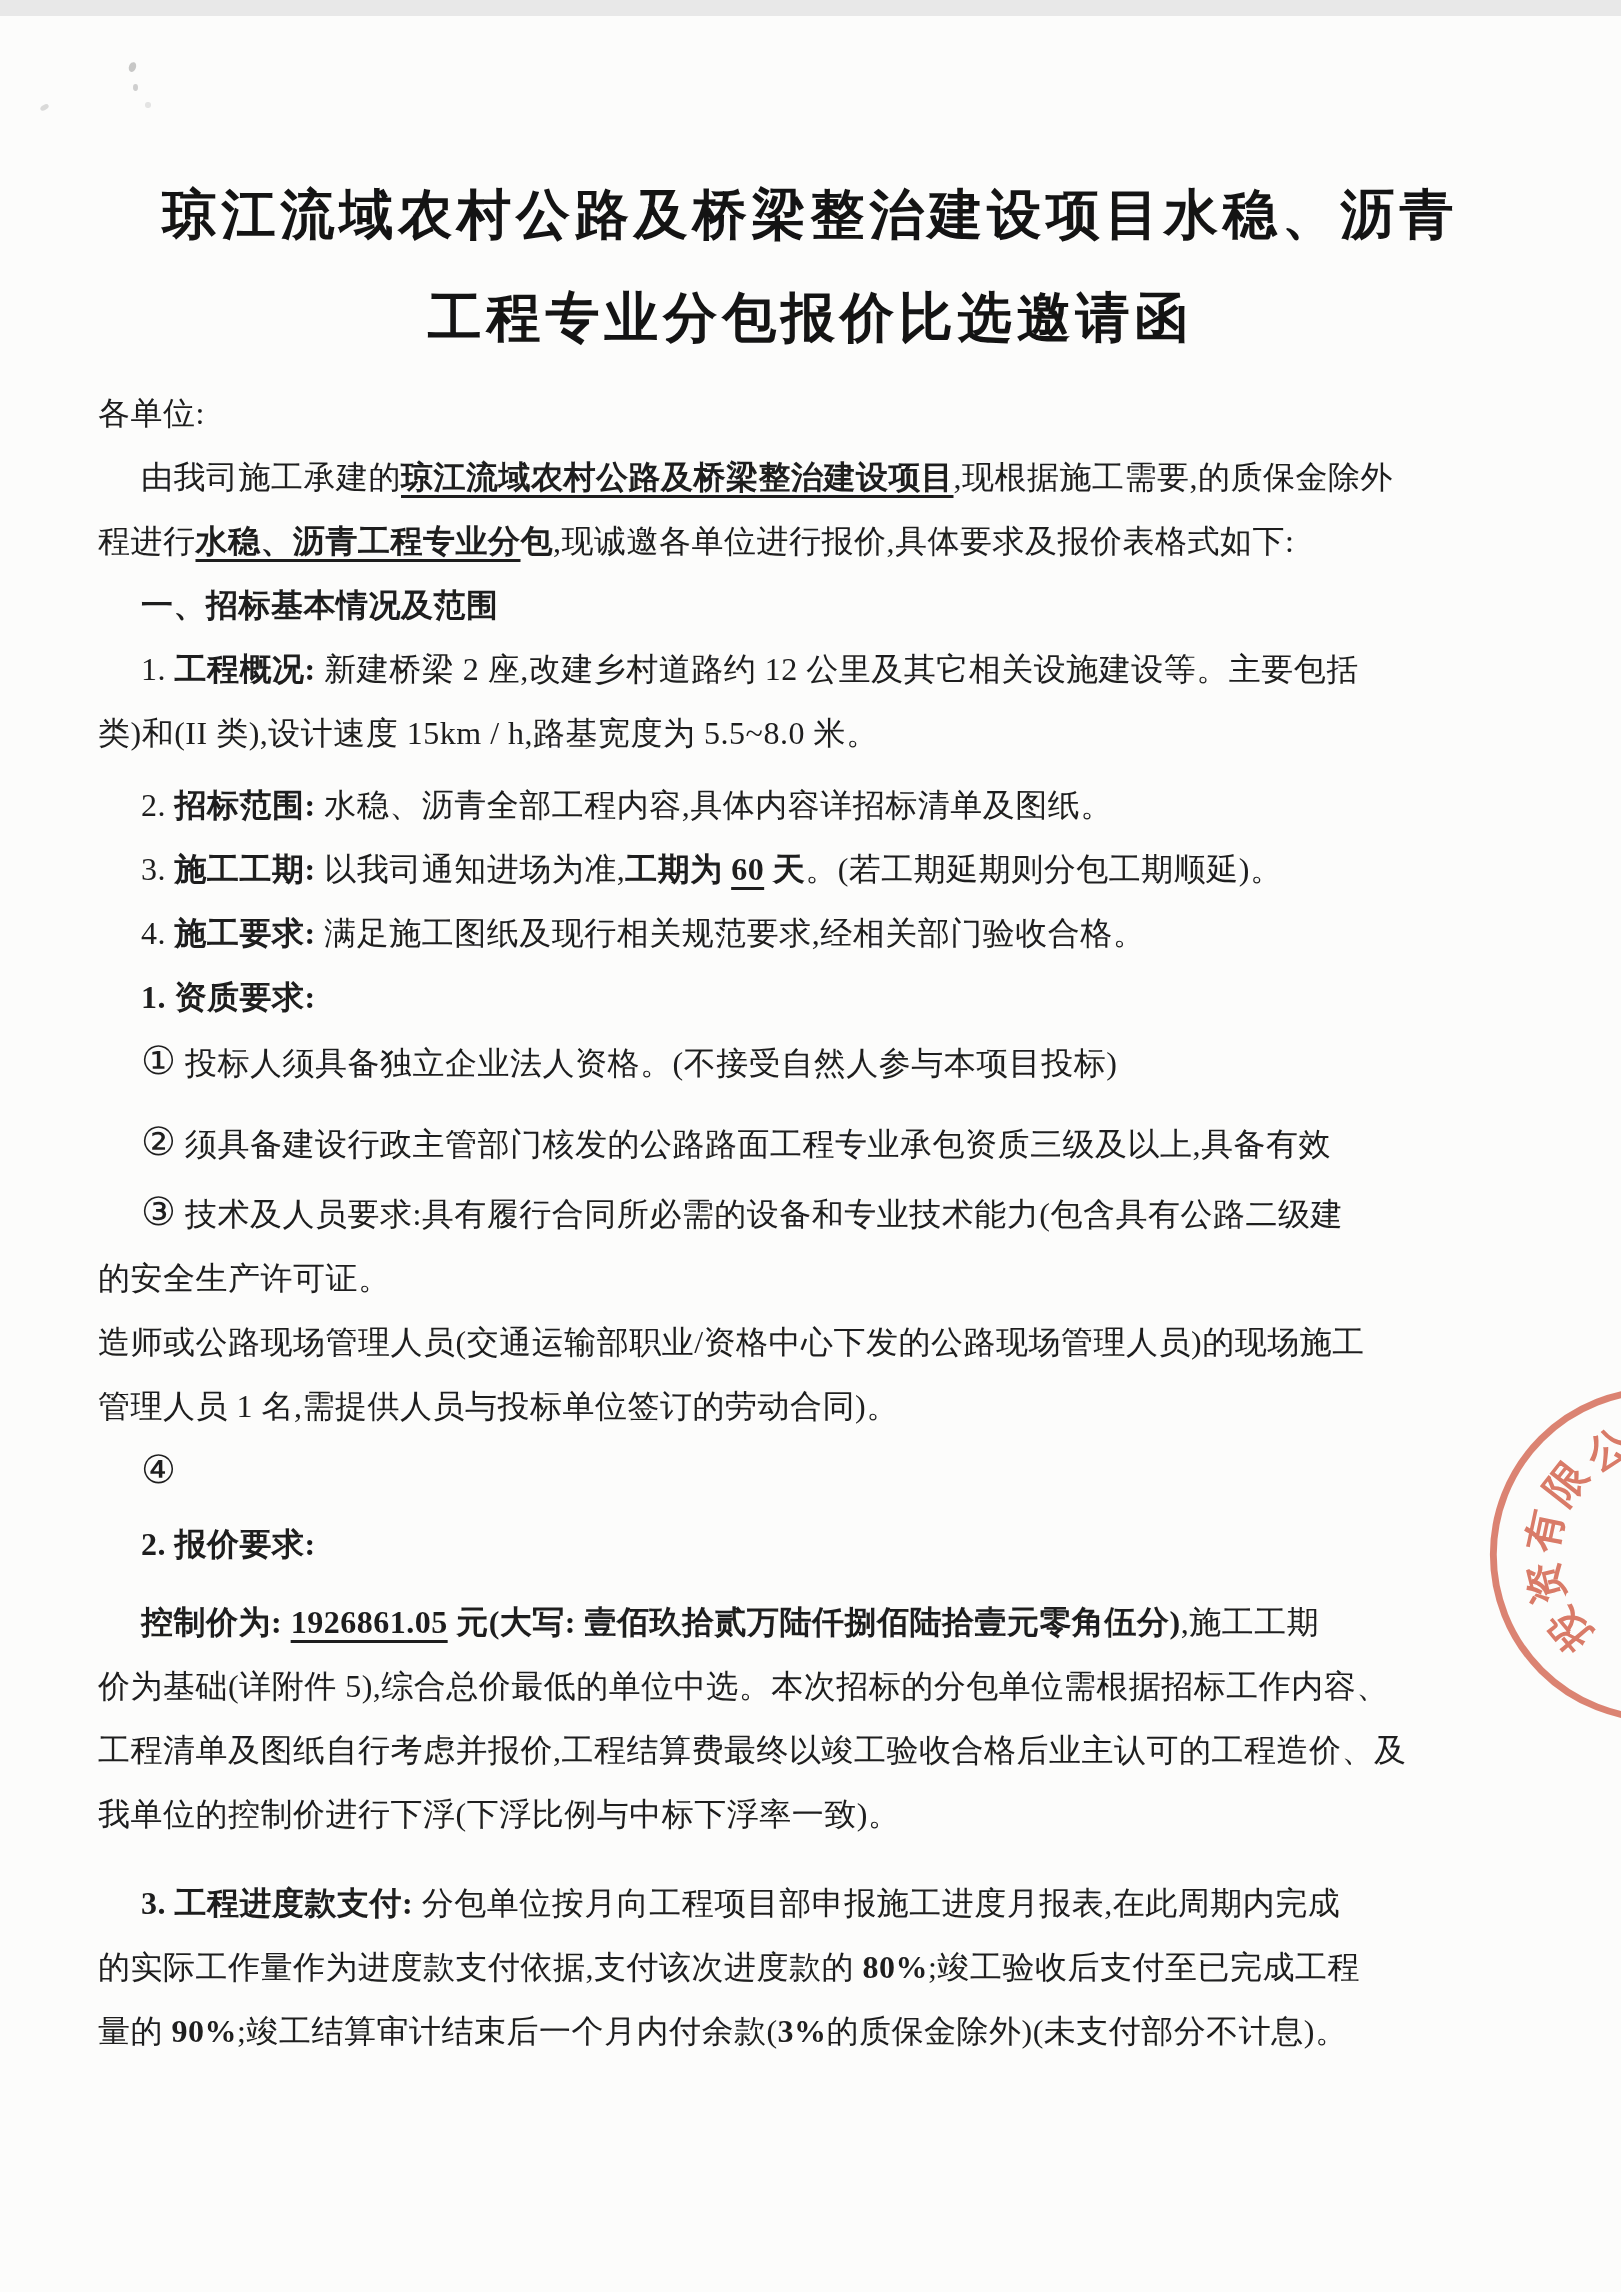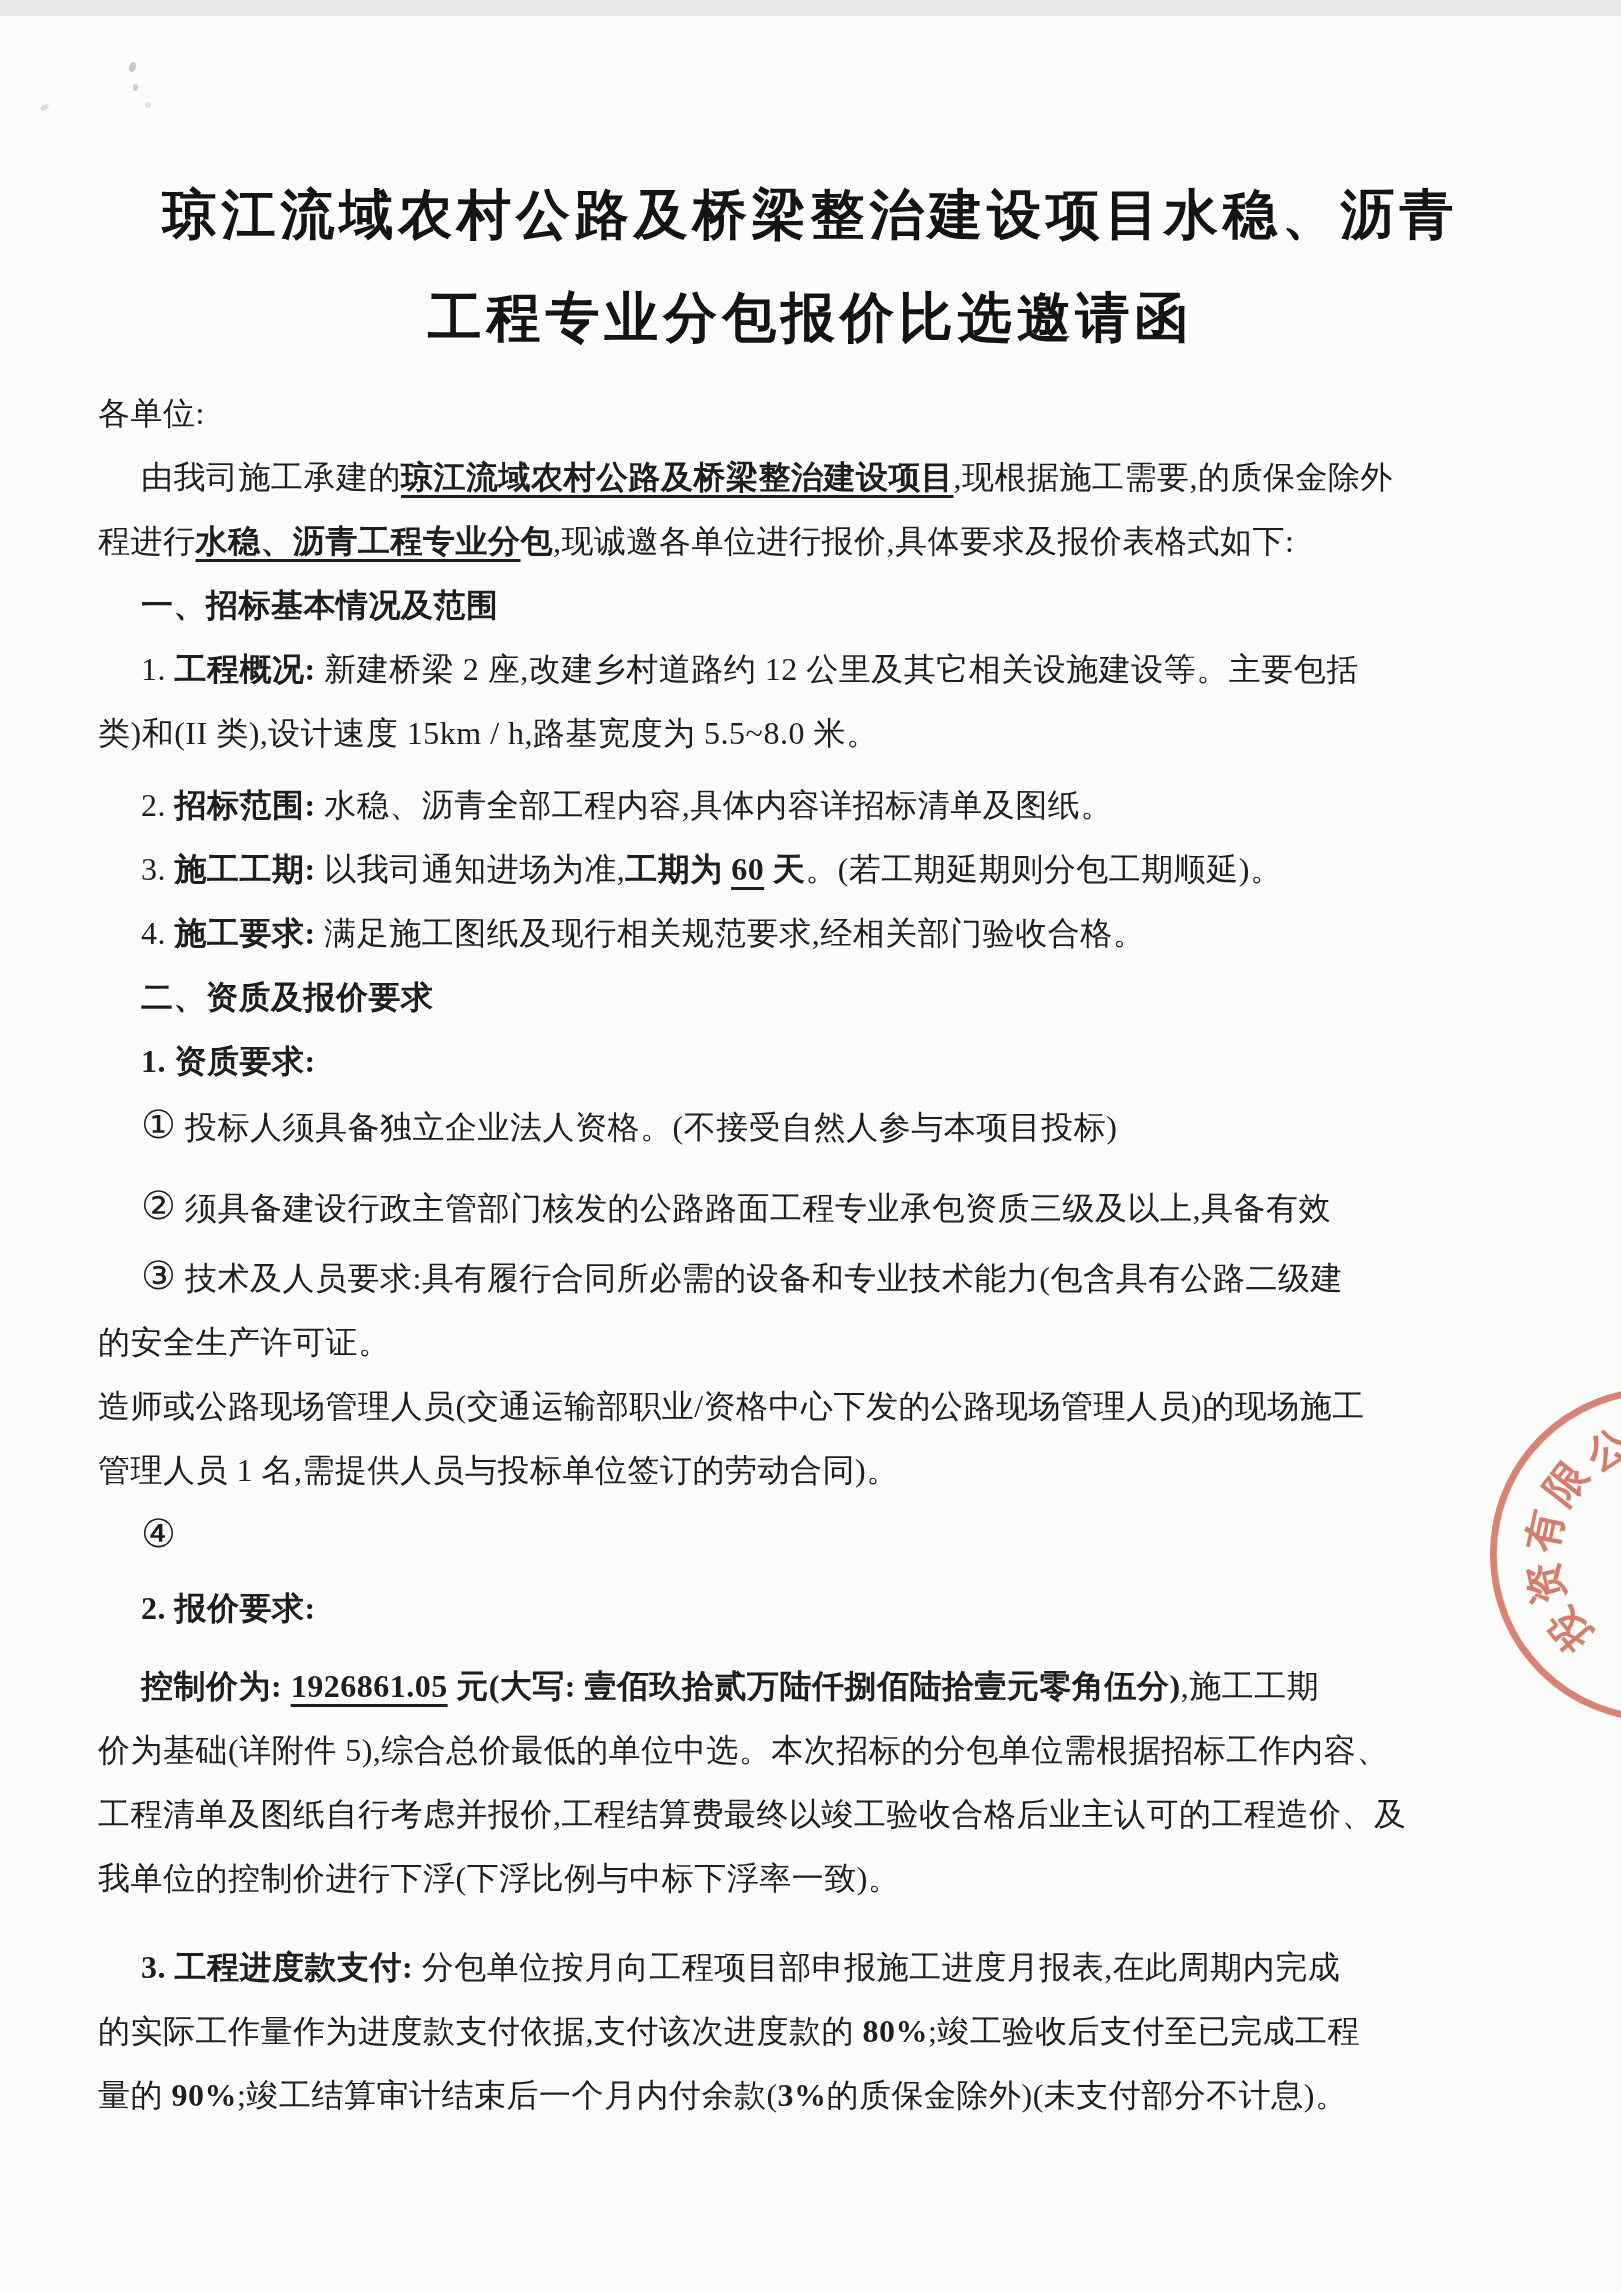--- a/index.html
+++ b/index.html
@@ -65,21 +65,20 @@
   <div class="content">
       <div class="line"><span>各单位:</span></div>
       <div class="line ind"><span>由我司施工承建的</span><span class="b u">琼江流域农村公路及桥梁整治建设项目</span><span>,现根据施工需要,的质保金除外</span></div>
       <div class="line"><span>程进行</span><span class="b u">水稳、沥青工程专业分</span><span class="b">包</span><span>,现诚邀各单位进行报价,具体要求及报价表格式如下:</span></div>
       <div class="line ind"><span class="b">一、招标基本情况及范围</span></div>
       <div class="line ind"><span>1. </span><span class="b">工程概况:</span><span> 新建桥梁 2 座,改建乡村道路约 12 公里及其它相关设施建设等。主要包括</span></div>
       <div class="line"><span>类)和(II 类),设计速度 15km / h,路基宽度为 5.5~8.0 米。</span></div>
       <div class="line ind" style="margin-top: 7.8px;"><span>2. </span><span class="b">招标范围:</span><span> 水稳、沥青全部工程内容,具体内容详招标清单及图纸。</span></div>
       <div class="line ind"><span>3. </span><span class="b">施工工期:</span><span> 以我司通知进场为准,</span><span class="b">工期为 </span><span class="b u">60</span><span class="b"> 天</span><span>。(若工期延期则分包工期顺延)。</span></div>
       <div class="line ind"><span>4. </span><span class="b">施工要求:</span><span> 满足施工图纸及现行相关规范要求,经相关部门验收合格。</span></div>
-      <div class="line ind"><span class="b">二、资质及报价要求</span></div>
       <div class="line ind"><span class="b">1. 资质要求:</span></div>
       <div class="line ind"><span class="lg">①</span><span>  投标人须具备独立企业法人资格。(不接受自然人参与本项目投标)</span></div>
       <div class="line ind" style="margin-top: 15.7px;"><span class="lg">②</span><span>  须具备建设行政主管部门核发的公路路面工程专业承包资质三级及以上,具备有效</span></div>
       <div class="line ind" style="margin-top: 3.9px;"><span class="lg">③</span><span>  技术及人员要求:具有履行合同所必需的设备和专业技术能力(包含具有公路二级建</span></div>
       <div class="line"><span>的安全生产许可证。</span></div>
       <div class="line"><span>造师或公路现场管理人员(交通运输部职业/资格中心下发的公路现场管理人员)的现场施工</span></div>
       <div class="line"><span>管理人员 1 名,需提供人员与投标单位签订的劳动合同)。</span></div>
       <div class="line ind"><span class="lg">④</span></div>
       <div class="line ind" style="margin-top: 7.8px;"><span class="b">2. 报价要求:</span></div>
       <div class="line ind" style="margin-top: 13.7px;"><span class="b">控制价为: </span><span class="b u">1926861.05</span><span class="b"> 元(大写: 壹佰玖拾贰万陆仟捌佰陆拾壹元零角伍分)</span><span>,施工工期</span></div>

